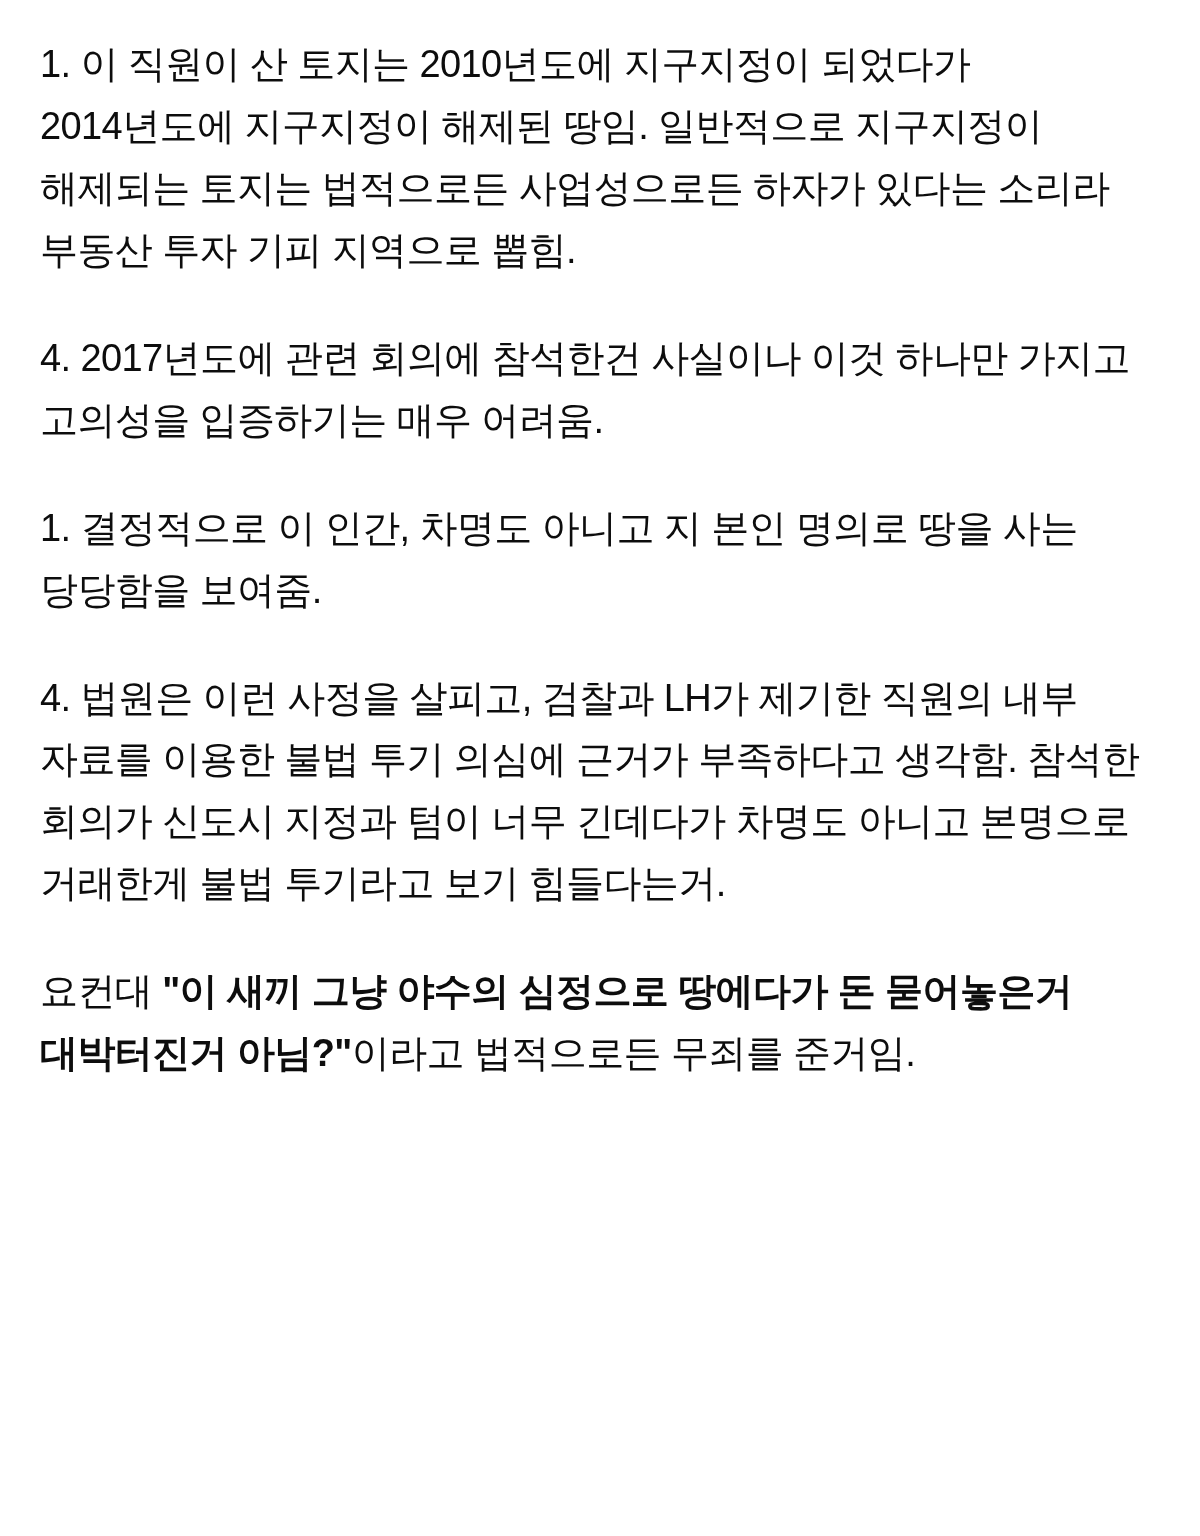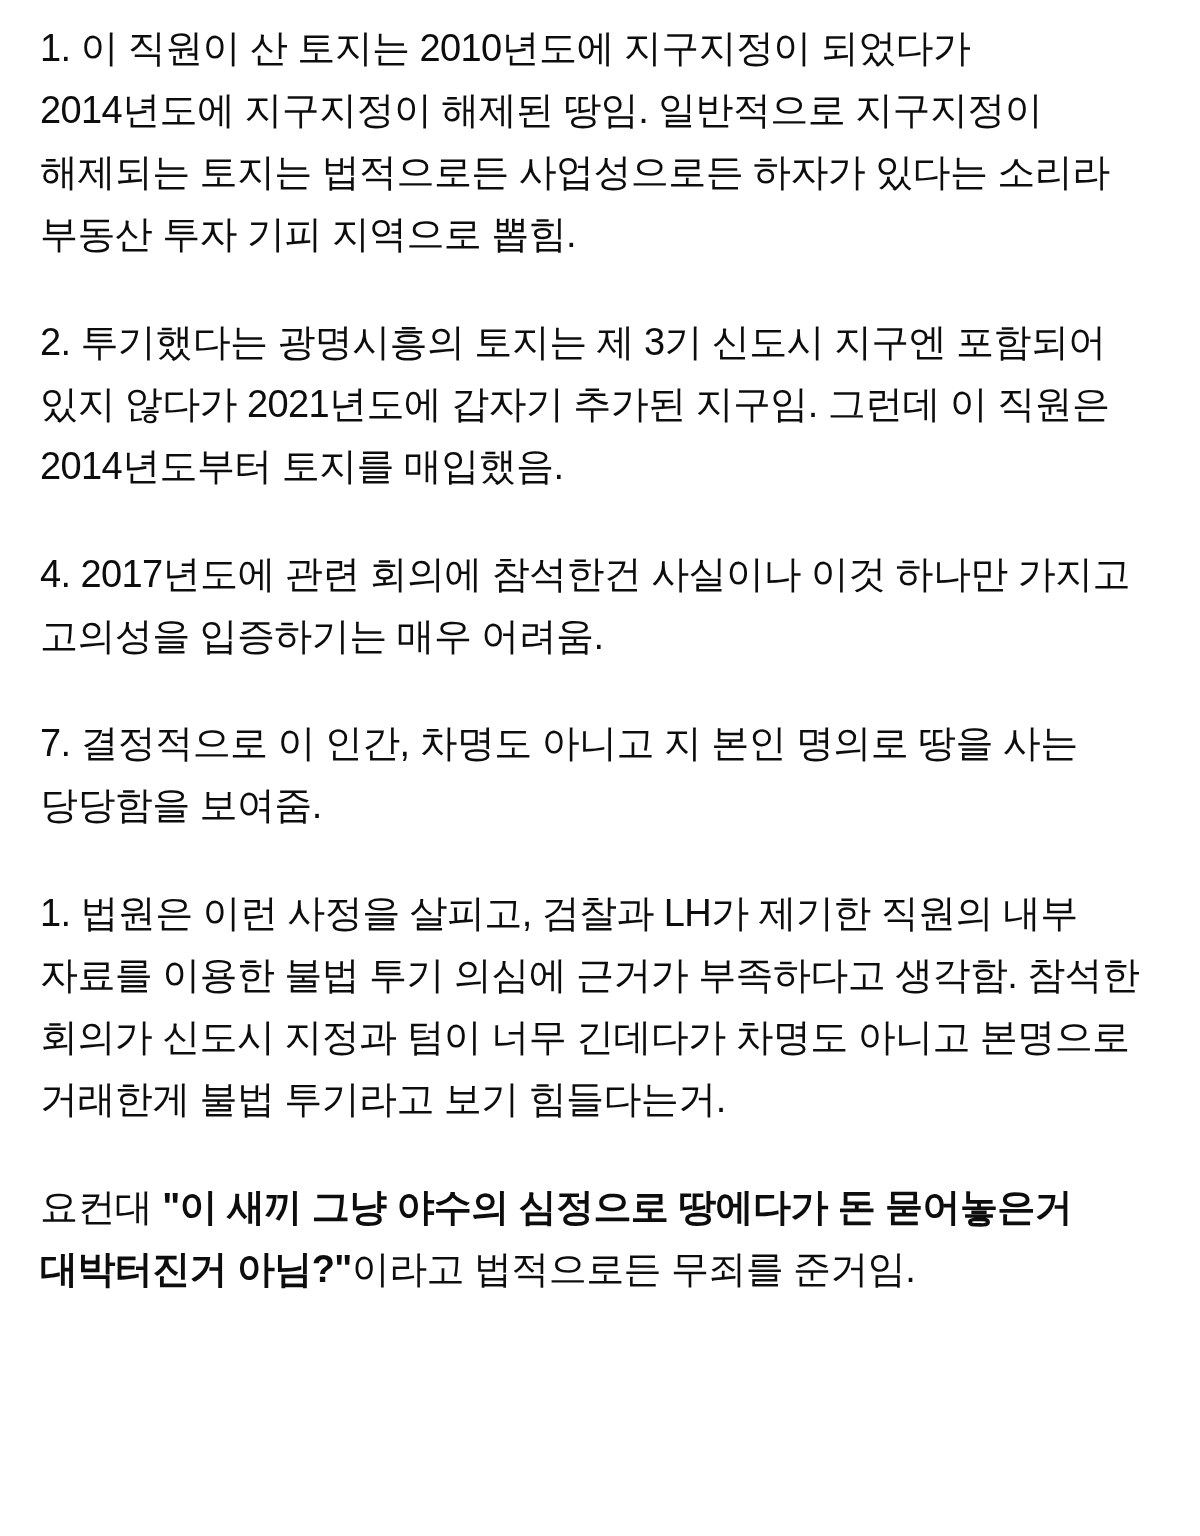--- a/index.html
+++ b/index.html
@@ -11,21 +11,21 @@
     width: 1200px;
     min-height: 1536px;
     font-family: "Liberation Sans", "DejaVu Sans", sans-serif;
     color: #0d0d0d;
     -webkit-font-smoothing: antialiased;
   }
   .page {
     box-sizing: border-box;
     width: 1200px;
     min-height: 1536px;
-    padding: 18px 40px 24px 40px;
+    padding: 34px 40px 24px 40px;
     background: #ffffff;
   }
   .para {
     font-size: 38px;
     line-height: 1.63;
     letter-spacing: -0.6px;
     margin: 0 0 46px 0;
     word-break: keep-all;
     white-space: normal;
     text-align: left;
@@ -40,23 +40,22 @@
     font-weight: 700;
   }
 </style>
 </head>
 <body>
 
 <div class="page">
 
   <p class="para">1. 이 직원이 산 토지는 2010년도에 지구지정이 되었다가 2014년도에 지구지정이 해제된 땅임. 일반적으로 지구지정이 해제되는 토지는 법적으로든 사업성으로든 하자가 있다는 소리라 부동산 투자 기피 지역으로 뽑힘.</p>
 
-  <p class="para">2. 투기했다는 광명시흥의 토지는 제 3기 신도시 지구엔 포함되어 있지 않다가 2021년도에 갑자기 추가된 지구임. 그런데 이 직원은 2014년도부터 토지를 매입했음.</p>
 
   <p class="para">4. 2017년도에 관련 회의에 참석한건 사실이나 이것 하나만 가지고 고의성을 입증하기는 매우 어려움.</p>
 
-  <p class="para">7. 결정적으로 이 인간, 차명도 아니고 지 본인 명의로 땅을 사는 당당함을 보여줌.</p>
+  <p class="para">1. 결정적으로 이 인간, 차명도 아니고 지 본인 명의로 땅을 사는 당당함을 보여줌.</p>
 
-  <p class="para">1. 법원은 이런 사정을 살피고, 검찰과 LH가 제기한 직원의 내부 자료를 이용한 불법 투기 의심에 근거가 부족하다고 생각함. 참석한 회의가 신도시 지정과 텀이 너무 긴데다가 차명도 아니고 본명으로 거래한게 불법 투기라고 보기 힘들다는거.</p>
+  <p class="para">4. 법원은 이런 사정을 살피고, 검찰과 LH가 제기한 직원의 내부 자료를 이용한 불법 투기 의심에 근거가 부족하다고 생각함. 참석한 회의가 신도시 지정과 텀이 너무 긴데다가 차명도 아니고 본명으로 거래한게 불법 투기라고 보기 힘들다는거.</p>
 
   <p class="para conclusion"><span>요컨대 </span><span class="bold">"이 새끼 그냥 야수의 심정으로 땅에다가 돈 묻어놓은거 대박터진거 아님?"</span><span>이라고 법적으로든 무죄를 준거임.</span></p>
 
 </div>
 
 </body></html>

